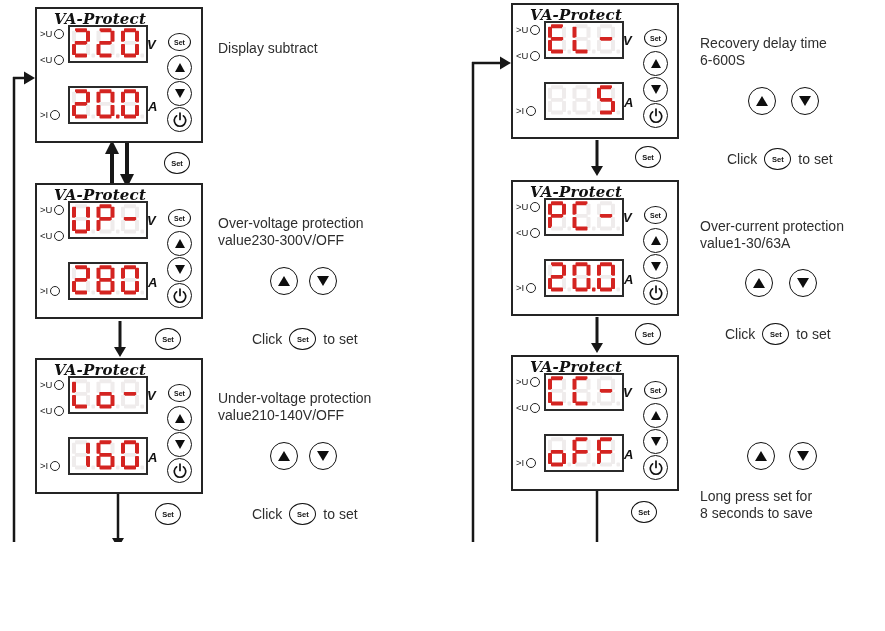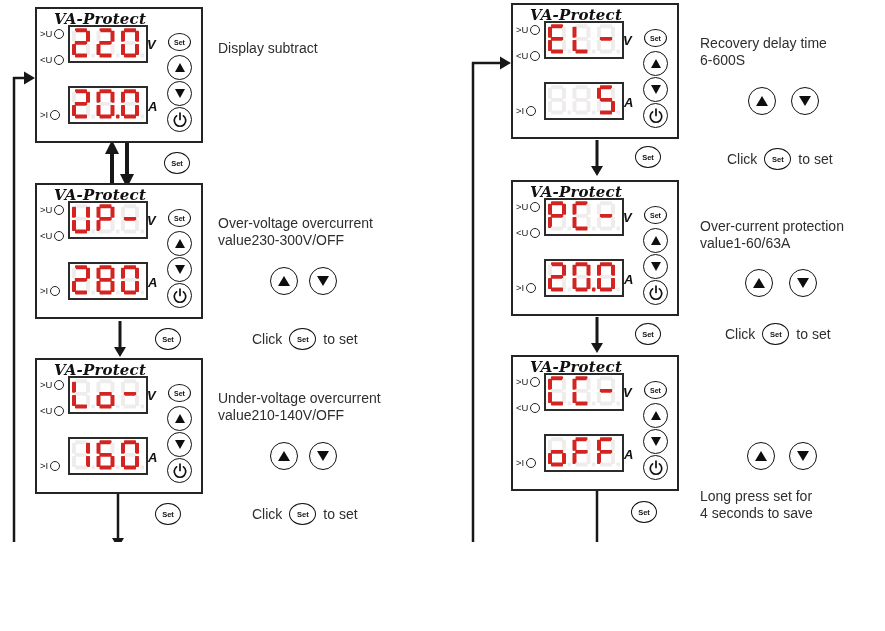--- a/index.html
+++ b/index.html
@@ -553,30 +553,30 @@
       </div>
       <div class="cbtn pbtn" style="top:98px">
         <svg width="18" height="18" viewBox="0 0 20 20">
           <path d="M6.2 5.4 A6.4 6.4 0 1 0 13.8 5.4" fill="none" stroke="#111" stroke-width="1.9" stroke-linecap="round"></path>
           <line x1="10" y1="2.2" x2="10" y2="9.4" stroke="#111" stroke-width="1.9" stroke-linecap="round"></line>
         </svg>
       </div>
     </div>
 
   <div class="caption" style="left:218px;top:40px">Display subtract</div>
-  <div class="caption" style="left:218px;top:215px">Over-voltage overcurrent
+  <div class="caption" style="left:218px;top:215px">Over-voltage protection
 value230-300V/OFF</div>
-  <div class="caption" style="left:218px;top:390px">Under-voltage overcurrent
+  <div class="caption" style="left:218px;top:390px">Under-voltage protection
 value210-140V/OFF</div>
   <div class="caption" style="left:700px;top:35px">Recovery delay time
 6-600S</div>
   <div class="caption" style="left:700px;top:218px">Over-current protection
-value1-60/63A</div>
+value1-30/63A</div>
   <div class="caption" style="left:700px;top:488px">Long press set for
-4 seconds to save</div>
+8 seconds to save</div>
 
   <div class="cbtn adj" style="left:270px;top:267px">
       <i class="tri-up"></i>
     </div>
   <div class="cbtn adj" style="left:309px;top:267px">
       <i class="tri-down"></i>
     </div>
   <div class="cbtn adj" style="left:270px;top:442px">
       <i class="tri-up"></i>
     </div>

